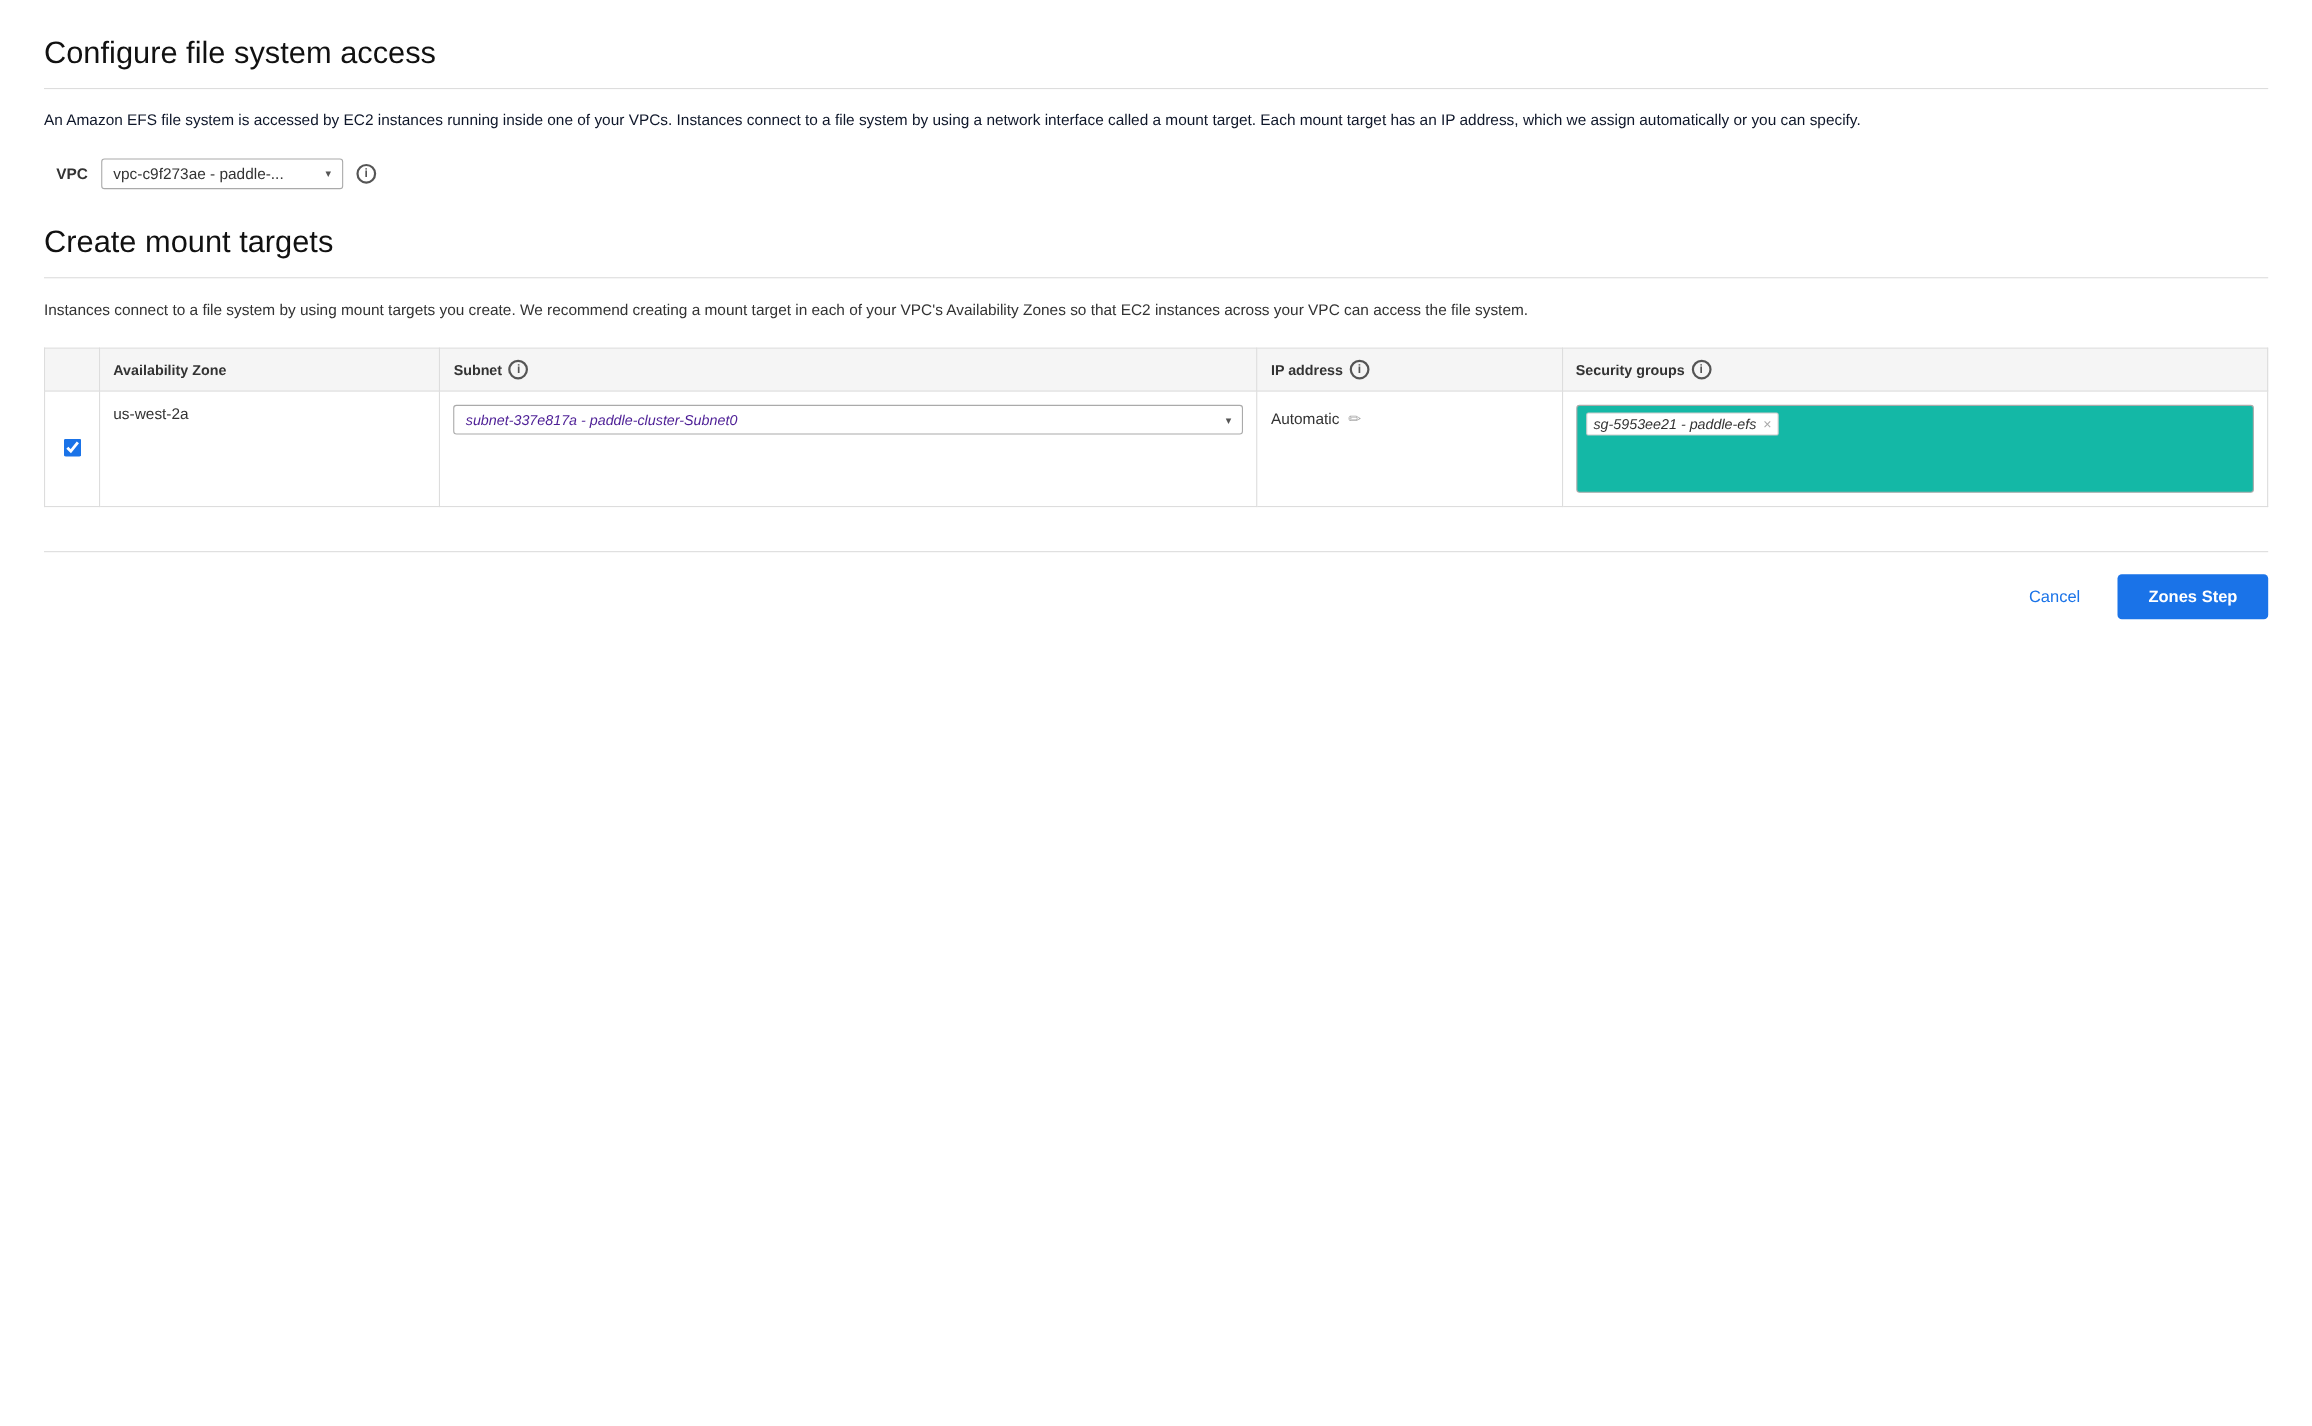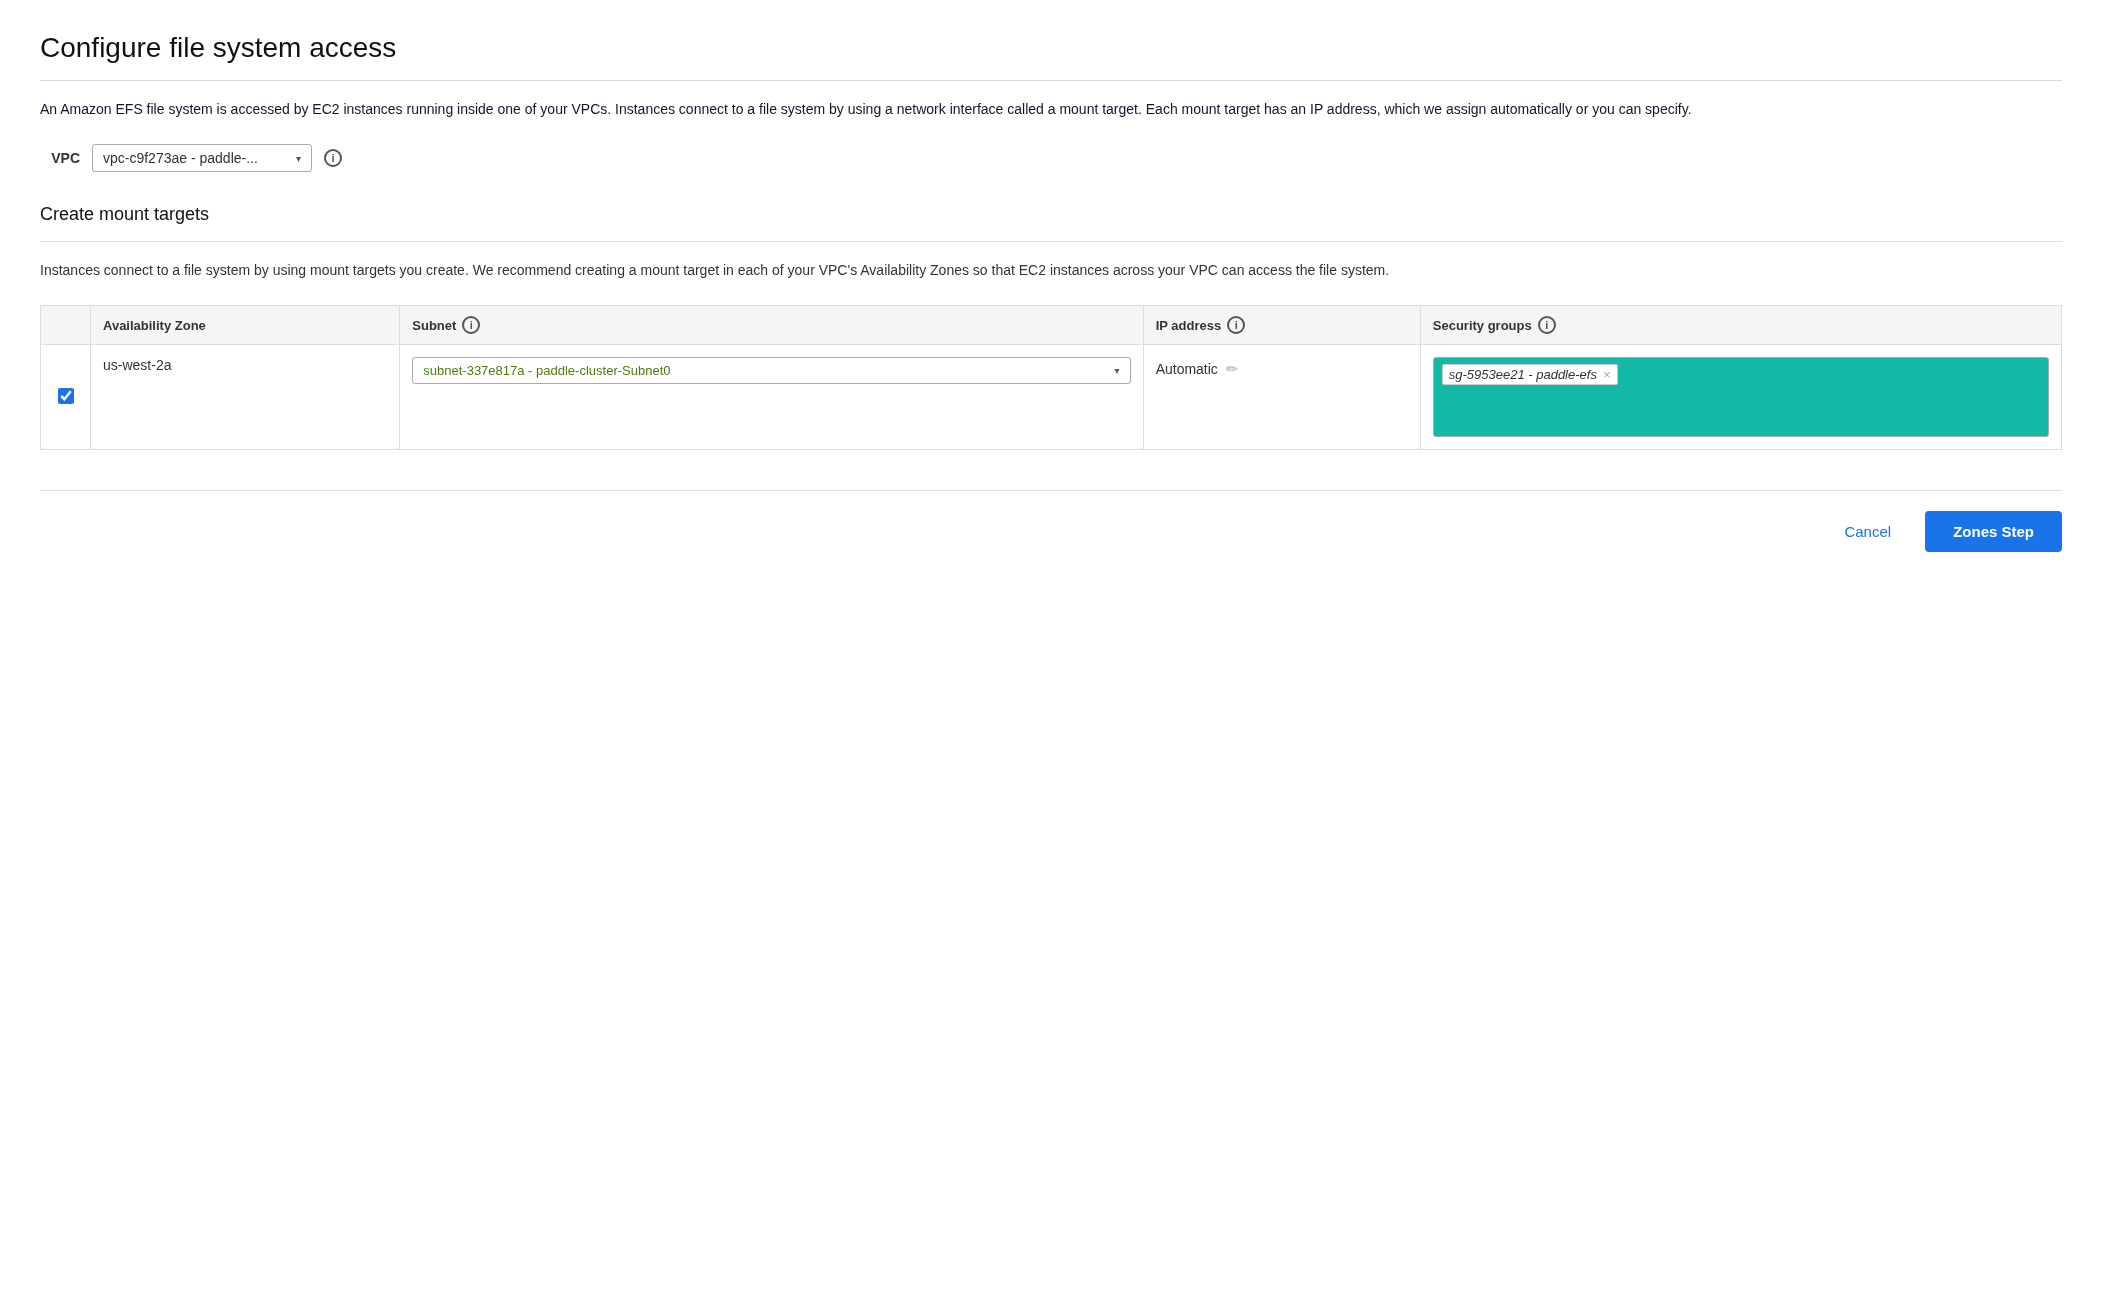--- a/index.html
+++ b/index.html
@@ -67,21 +67,21 @@
       height: 18px;
       border-radius: 50%;
       border: 2px solid #555;
       color: #555;
       font-size: 11px;
       font-weight: 700;
       cursor: pointer;
       font-style: normal;
     }
     .section-title {
-      font-size: 18px;
+      font-size: 28px;
       font-weight: 300;
       color: #111;
       margin-bottom: 16px;
     }
     .mount-description {
       font-size: 14px;
       color: #333;
       line-height: 1.5;
       margin-bottom: 24px;
     }
@@ -129,21 +129,22 @@
       border-radius: 3px;
       padding: 5px 10px;
       background: #fff;
       cursor: pointer;
       min-width: 280px;
       justify-content: space-between;
       gap: 8px;
     }
     .subnet-select span.value {
       font-size: 13px;
-      color: #4d7c0f;
+      color: #4c1d95;
+      font-style: italic;
     }
     .subnet-select span.arrow {
       font-size: 10px;
       color: #555;
     }
     .ip-address-cell {
       display: flex;
       align-items: center;
       gap: 8px;
       color: #333;

